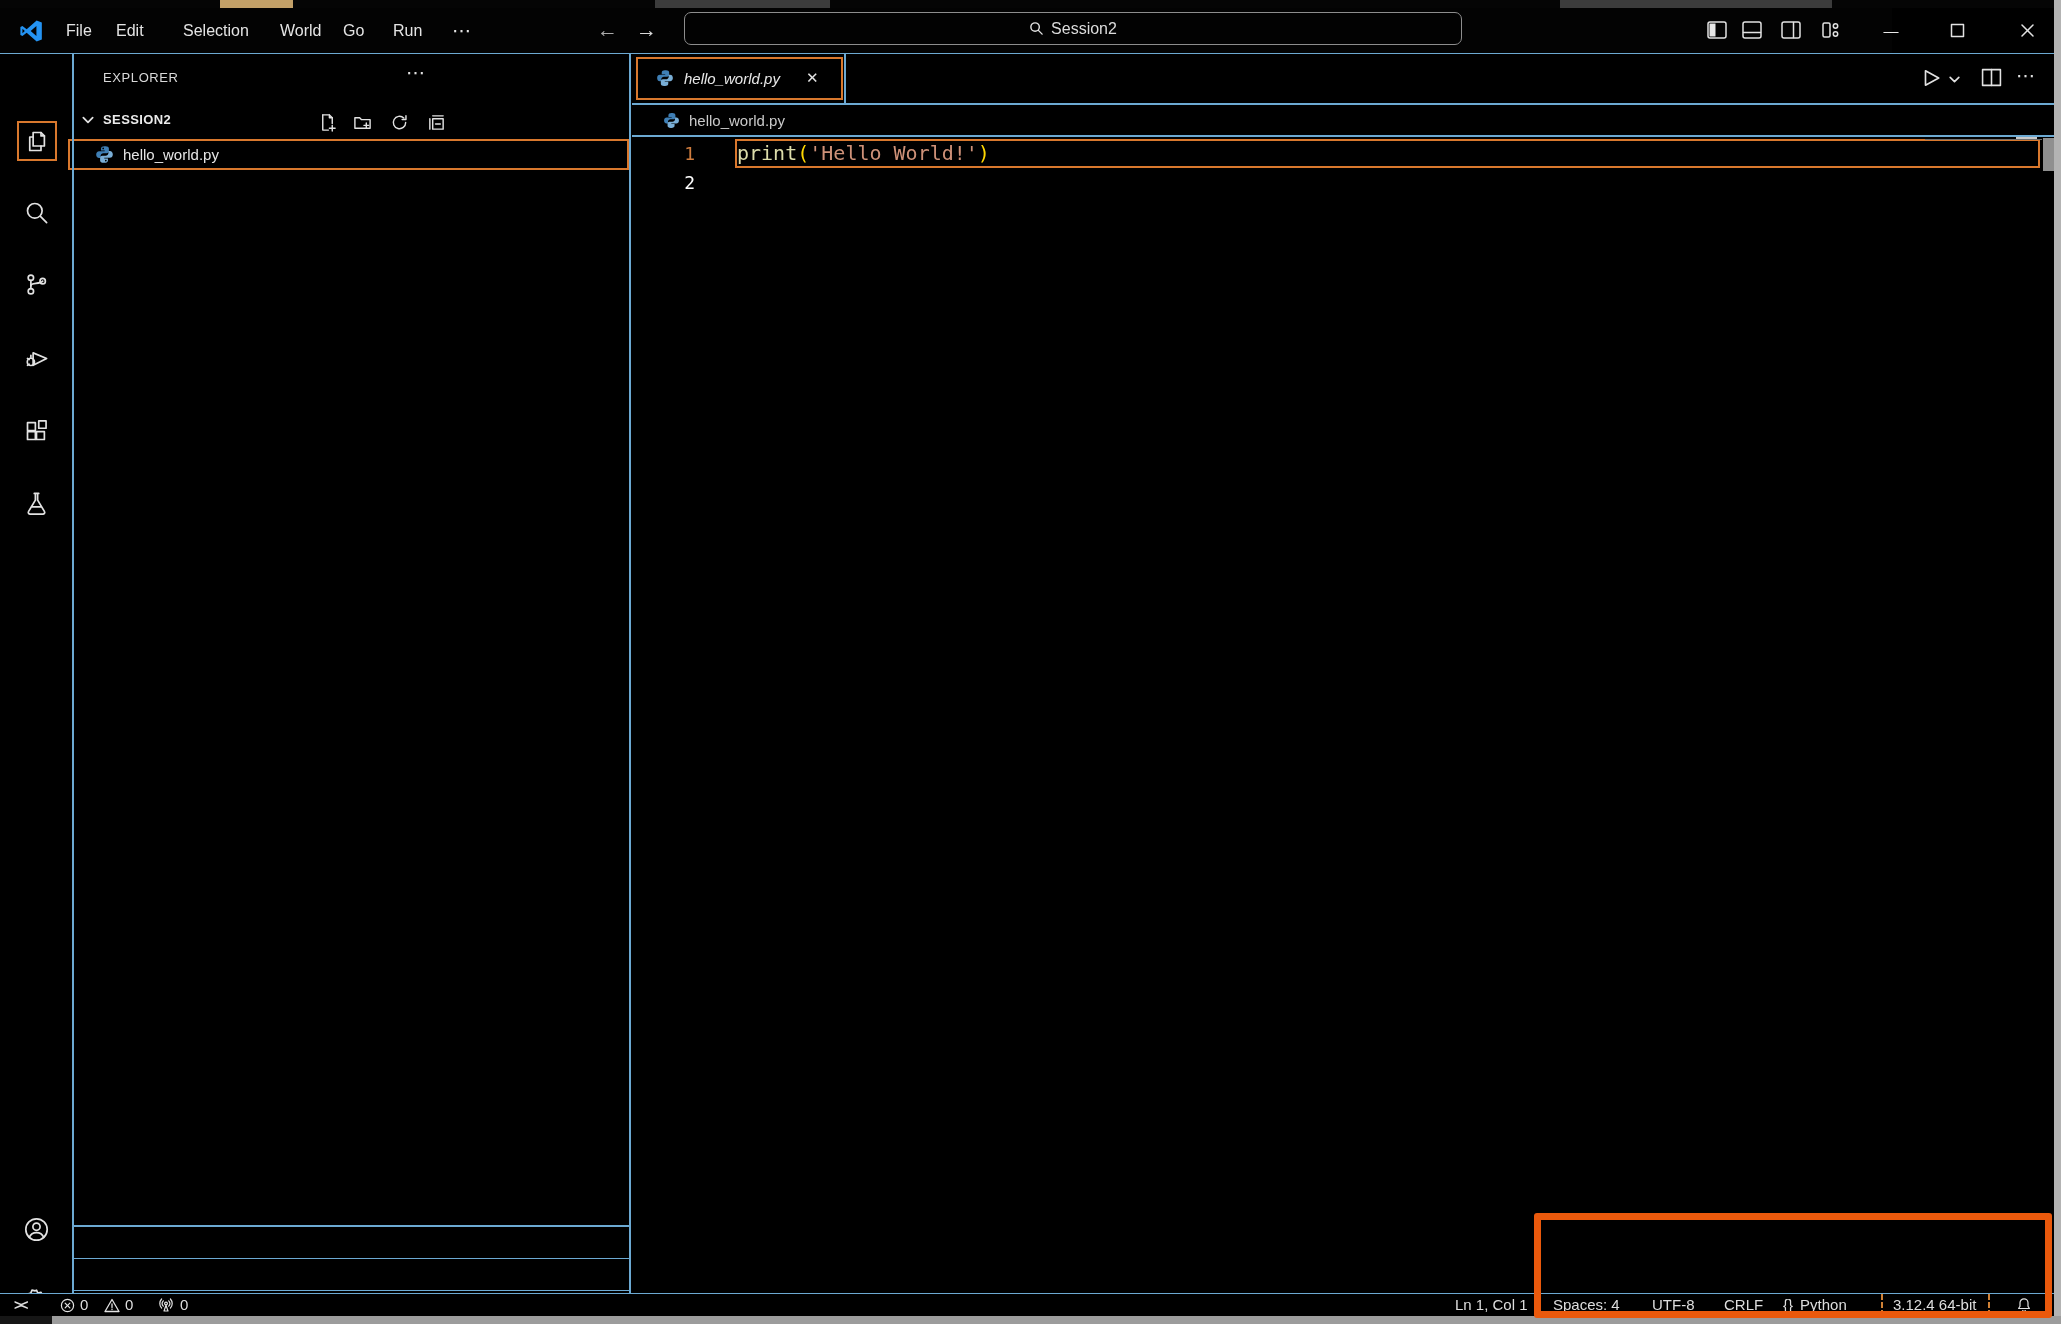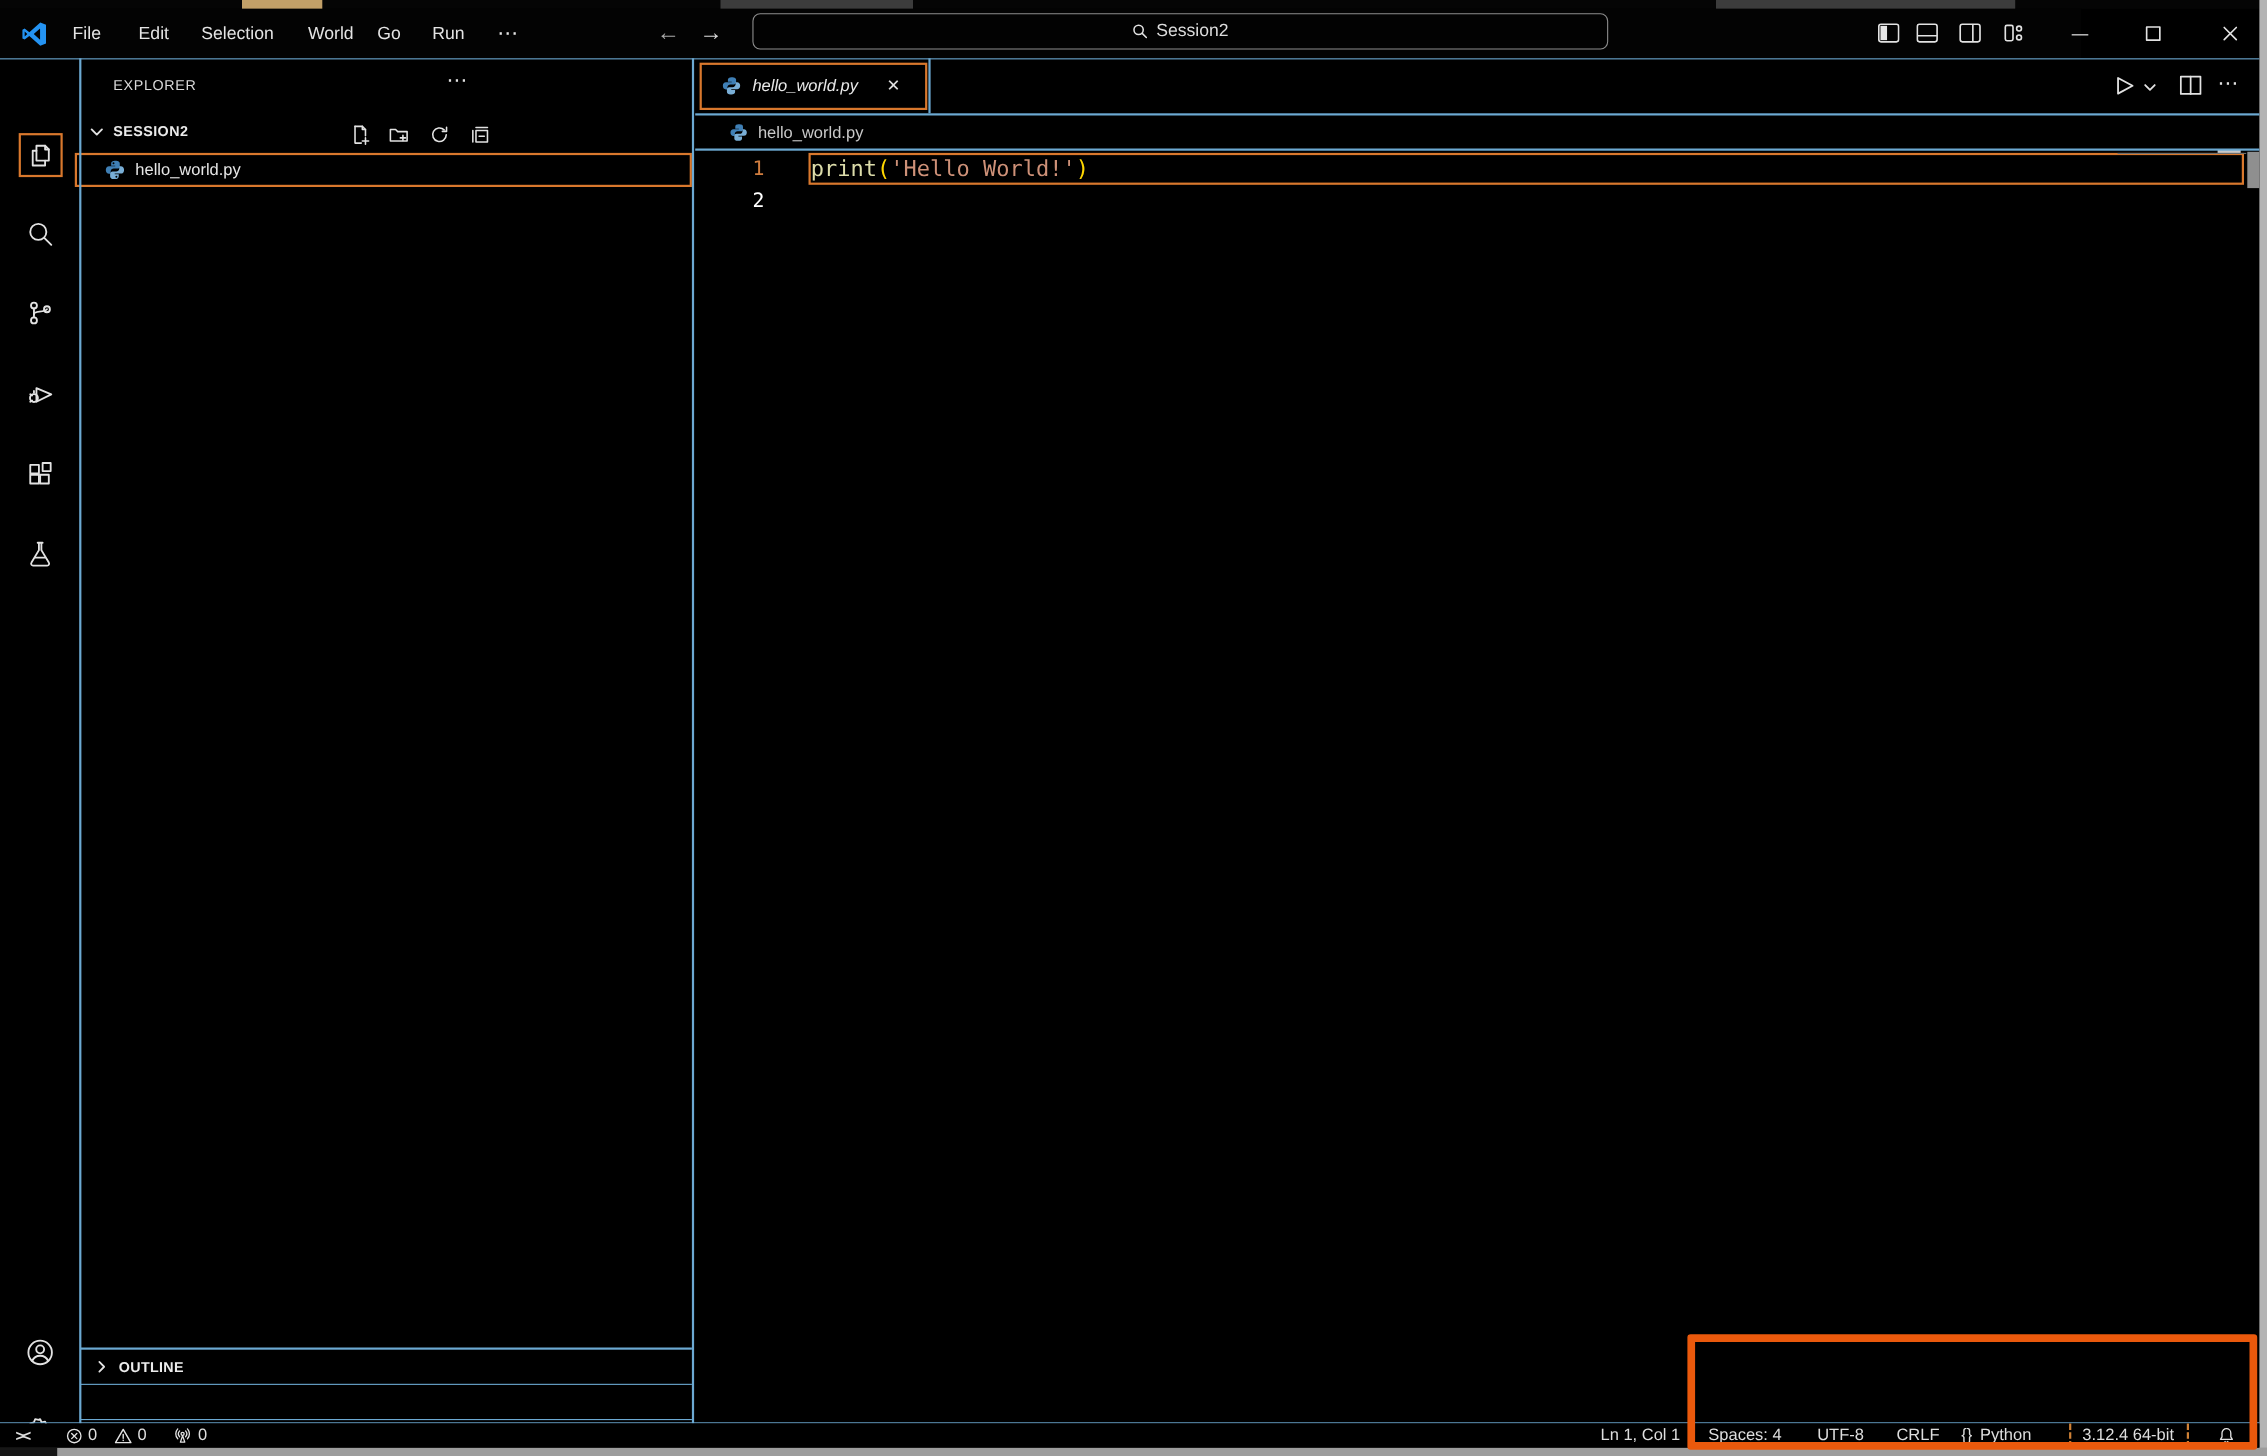--- a/index.html
+++ b/index.html
@@ -82,21 +82,21 @@
   <div class="abs strip-bottom"></div>
   <div class="abs strip-bottom-dark"></div>
 
   <div class="abs titlebar">
     <span class="abs" style="left:18px;top:10px;">
       <svg width="26" height="26" viewBox="0 0 24 24">
           <path fill="#2493f2" d="M17.2 2.2 22 4.1v15.8l-4.8 1.9-9.2-8.2-3.9 3-1.9-1v-7.2l1.9-1 3.9 3 9.2-8.2zm-.2 5.1-5.3 4.7 5.3 4.7V7.3zM4.1 9.9v4.2l2.2-2.1-2.2-2.1z"></path>
         </svg>
     </span>
     <span class="menu-item" style="left:66px;">File</span>
-    <span class="menu-item" style="left:126px;">Edit</span>
+    <span class="menu-item" style="left:116px;">Edit</span>
     <span class="menu-item" style="left:183px;">Selection</span>
     <span class="menu-item" style="left:280px;">World</span>
     <span class="menu-item" style="left:343px;">Go</span>
     <span class="menu-item" style="left:393px;">Run</span>
     <span class="menu-item" style="left:452px;font-size:19px;">⋯</span>
 
     <span class="navarrow" style="left:597px;color:#a9a9a9;">←</span>
     <span class="navarrow" style="left:636px;color:#d9d9d9;">→</span>
 
     <div class="searchbox">
@@ -248,28 +248,20 @@
   <div class="filerow">
     <span style="margin-left:25px;">
       <svg width="19" height="19" viewBox="0 0 16 16">
           <path fill="#3f7fb5" d="M7.9 1C6.3 1 5.1 1.7 5.1 3v1.7h3.1v.5H3.5C2 5.2 1 6.3 1 8c0 1.8 1 2.9 2.5 2.9h1.2V9.2c0-1.3 1.1-2.3 2.4-2.3h2.8c1 0 1.8-.8 1.8-1.8V3c0-1.3-1.2-2-2.8-2zM6.9 2.1a.75.75 0 1 1 0 1.5.75.75 0 0 1 0-1.5z"></path>
           <path fill="#79aed6" d="M8.1 15c1.6 0 2.8-.7 2.8-2v-1.7H7.8v-.5h4.7c1.5 0 2.5-1.1 2.5-2.8 0-1.8-1-2.9-2.5-2.9h-1.2v1.7c0 1.3-1.1 2.3-2.4 2.3H6.1c-1 0-1.8.8-1.8 1.8V13c0 1.3 1.2 2 2.8 2zm1-1.1a.75.75 0 1 1 0-1.5.75.75 0 0 1 0 1.5z"></path>
         </svg>
     </span>
     <span class="filelabel" style="margin-left:9px;">hello_world.py</span>
   </div>
 
-  <div class="collapsed-row" style="top:1227px;">
-    <span style="margin-left:13px;">
-      <svg width="13" height="13" viewBox="0 0 12 12" class="ic-stroke">
-          <path d="M4 2l4 4-4 4"></path>
-        </svg>
-    </span>
-    <span class="lbl" style="margin-left:9px;">OUTLINE</span>
-  </div>
 
   <div class="tab">
     <span style="margin-left:24px;">
       <svg width="18" height="18" viewBox="0 0 16 16">
           <path fill="#3f7fb5" d="M7.9 1C6.3 1 5.1 1.7 5.1 3v1.7h3.1v.5H3.5C2 5.2 1 6.3 1 8c0 1.8 1 2.9 2.5 2.9h1.2V9.2c0-1.3 1.1-2.3 2.4-2.3h2.8c1 0 1.8-.8 1.8-1.8V3c0-1.3-1.2-2-2.8-2z"></path>
           <path fill="#79aed6" d="M8.1 15c1.6 0 2.8-.7 2.8-2v-1.7H7.8v-.5h4.7c1.5 0 2.5-1.1 2.5-2.8 0-1.8-1-2.9-2.5-2.9h-1.2v1.7c0 1.3-1.1 2.3-2.4 2.3H6.1c-1 0-1.8.8-1.8 1.8V13c0 1.3 1.2 2 2.8 2z"></path>
         </svg>
     </span>
     <span class="tab-label" style="margin-left:10px;">hello_world.py</span>
     <span style="margin-left:26px;font-size:15px;color:#e2e2e2;">✕</span>

